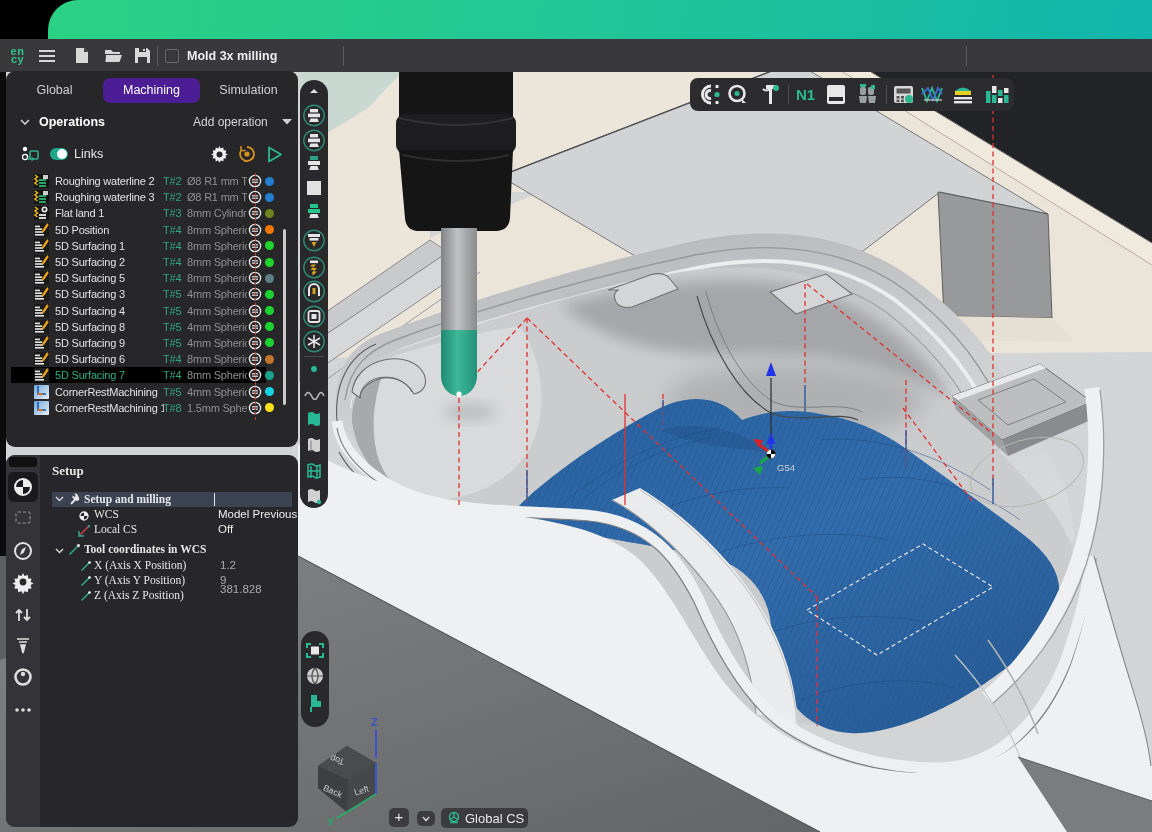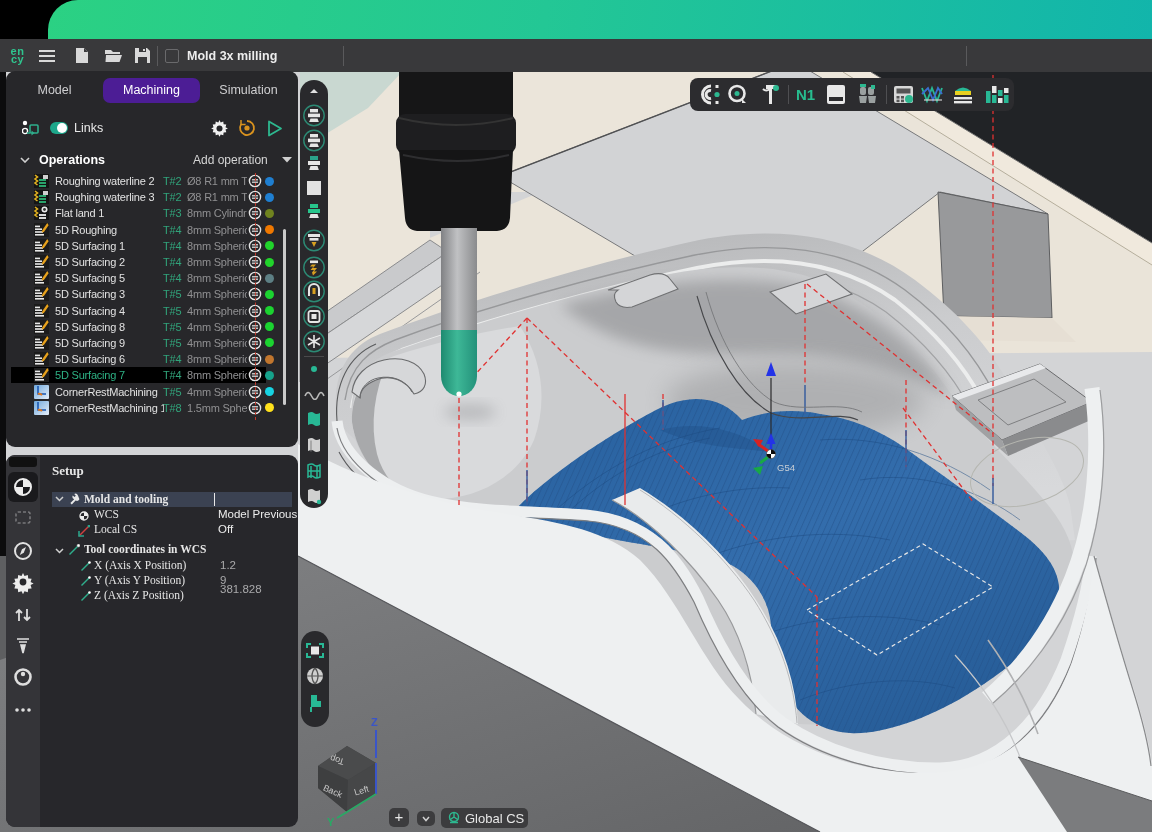--- a/index.html
+++ b/index.html
@@ -274,23 +274,33 @@
       </svg>
     <div class="tdiv" style="margin-left:7px"></div>
     <div style="width:14px;height:14px;border:1.5px solid #6a6a6c;border-radius:2px;margin-left:7px"></div>
     <div style="margin-left:8px;font-weight:bold;font-size:12.5px;color:#ededed">Mold 3x milling</div>
     <div class="tdiv" style="margin-left:66px"></div>
     <div class="tdiv" style="margin-left:622px"></div>
   </div>
 
   <div id="opspanel" class="abs">
     <div id="tabs">
-      <div class="tab">Model</div>
+      <div class="tab">Global</div>
       <div class="tab active">Machining</div>
       <div class="tab">Simulation</div>
+    </div>
+    <div id="opshead">
+      <svg width="10" height="6" style="margin-left:14px">
+          <path d="M1 1 l4 4 4-4" stroke="#d0d0d0" stroke-width="1.6" fill="none"></path>
+        </svg>
+      <div style="margin-left:9px">Operations</div>
+      <div style="font-weight:normal;font-size:12px;color:#d5d5d5;margin-left:88px">Add operation</div>
+      <svg width="10" height="6" style="margin-left:14px">
+          <path d="M0 0 l5 5.5 5-5.5z" fill="#d0d0d0"></path>
+        </svg>
     </div>
     <div id="linksrow">
       <svg width="17" height="16" style="margin-left:16px" viewBox="0 0 17 16">
           <circle cx="3" cy="3" r="2.2" fill="#fff"></circle>
           <circle cx="3" cy="11" r="2.6" fill="none" stroke="#fff" stroke-width="1.4"></circle>
           <rect x="8" y="5" width="8" height="8" rx="1" fill="none" stroke="#2fae8c" stroke-width="1.6"></rect>
           <path d="M8 13 l-3 0" stroke="#2fae8c" stroke-width="1.6"></path>
           <path d="M9.5 10.5 l3 2.5 -3 2.5" fill="#2fae8c"></path>
         </svg>
       <div style="margin-left:11px;width:18px;height:12px;border-radius:6px;background:#1ea78b;position:relative">
@@ -305,30 +315,20 @@
           <g fill="none" stroke="#d9921e" stroke-width="1.8">
             <path d="M9 2 a7 7 0 1 1 -6 3.4"></path>
             <path d="M3 1 v4.6 h4.6" stroke-width="1.5"></path>
           </g>
           <circle cx="9" cy="9" r="2.6" fill="#d9921e"></circle>
         </svg>
       <svg width="16" height="17" style="margin-left:11px" viewBox="0 0 16 17">
           <path d="M2 1.5 L14 8.5 L2 15.5 Z" fill="none" stroke="#2db88f" stroke-width="1.8" stroke-linejoin="round"></path>
         </svg>
     </div>
-    <div id="opshead">
-      <svg width="10" height="6" style="margin-left:14px">
-          <path d="M1 1 l4 4 4-4" stroke="#d0d0d0" stroke-width="1.6" fill="none"></path>
-        </svg>
-      <div style="margin-left:9px">Operations</div>
-      <div style="font-weight:normal;font-size:12px;color:#d5d5d5;margin-left:88px">Add operation</div>
-      <svg width="10" height="6" style="margin-left:14px">
-          <path d="M0 0 l5 5.5 5-5.5z" fill="#d0d0d0"></path>
-        </svg>
-    </div>
     <div id="oplist" style="position:relative">
       <div class="oprow">
           <svg class="ic" viewBox="0 0 15 14">
             <rect width="15" height="14" fill="#151515"></rect>
             <path d="M1 1 l2.5 2 -2.5 2 2.5 2 -2.5 2 2.5 2" stroke="#e0b020" stroke-width="1.6" fill="none"></path>
             <rect x="5" y="8" width="7" height="2" fill="#2aa36b"></rect>
             <rect x="5" y="11" width="7" height="2" fill="#2aa36b"></rect>
             <rect x="5" y="5" width="7" height="2" fill="#2aa36b"></rect>
             <rect x="9" y="1" width="5" height="4" fill="#cfcfcf"></rect>
           </svg>
@@ -382,21 +382,21 @@
         </div>
       <div class="oprow">
           <svg class="ic" viewBox="0 0 15 14">
             <rect width="15" height="14" fill="#1c1c1c"></rect>
             <rect x="1" y="11" width="9" height="1.6" fill="#e8e8e8"></rect>
             <rect x="1" y="8.2" width="8" height="1.6" fill="#e8e8e8"></rect>
             <rect x="1" y="5.4" width="7" height="1.6" fill="#e8e8e8"></rect>
             <rect x="1" y="2.6" width="5" height="1.6" fill="#e8e8e8"></rect>
             <path d="M14 0 l-5 7 -1 3 2.4-.6 5-7z" fill="#e8a21c" transform="scale(0.95)"></path>
           </svg>
-          <div class="nm" style="position:absolute;left:46px">5D Roughing</div>
+          <div class="nm" style="position:absolute;left:46px">5D Position</div>
           <div class="tn">T#4</div>
           <div class="td">8mm Spherica</div>
           <svg class="cc" width="14" height="14" viewBox="0 0 14 14">
             <circle cx="7" cy="7" r="5.6" fill="#29292c" stroke="#e4e4e4" stroke-width="1.4"></circle>
             <rect x="4" y="5.2" width="6" height="1.2" fill="#e4e4e4"></rect>
             <rect x="4" y="7.6" width="6" height="1.2" fill="#e4e4e4"></rect>
           </svg>
           <div class="dot" style="background:#f07800"></div>
         </div>
       <div class="oprow">
@@ -665,21 +665,21 @@
 
     <div class="srow" style="left:46px;top:8px;font-size:13px;font-weight:bold">Setup</div>
     <div style="position:absolute;left:46px;top:37px;width:240px;height:15px;background:#3b4252"></div>
     <div style="position:absolute;left:208px;top:38px;width:1.3px;height:13px;background:#e8e8e8"></div>
     <svg style="position:absolute;left:49px;top:41px" width="9" height="6">
         <path d="M1 1 l3.5 3.5 3.5-3.5" stroke="#d0d0d0" stroke-width="1.5" fill="none"></path>
       </svg>
     <svg style="position:absolute;left:62px;top:38px" width="12" height="12" viewBox="0 0 12 12">
         <path fill="#e8e8e8" d="M10.5 2.5 a3 3 0 0 0 -4 -1.5 l1.8 1.8 -1.5 1.5 -1.8-1.8 a3 3 0 0 0 1.5 4 l-4 4 1.5 1.5 4-4 a3 3 0 0 0 4-1.5 z" transform="scale(0.95)"></path>
       </svg>
-    <div class="srow" style="left:78px;top:38px;font-weight:bold">Mold and tooling</div>
+    <div class="srow" style="left:78px;top:38px;font-weight:bold">Setup and milling</div>
     <svg style="position:absolute;left:72px;top:55px" width="12" height="12" viewBox="0 0 24 24">
         <circle cx="12" cy="12" r="8" fill="none" stroke="#ededed" stroke-width="2.6"></circle>
         <path d="M12 4 a8 8 0 0 1 8 8 h-8z" fill="#ededed"></path>
         <path d="M12 20 a8 8 0 0 1 -8 -8 h8z" fill="#ededed"></path>
       </svg>
     <div class="srow" style="left:88px;top:53px">WCS</div>
     <div class="sval" style="left:212px;top:53px">Model Previous</div>
     <svg style="position:absolute;left:72px;top:70px" width="12" height="12" viewBox="0 0 12 12">
         <path d="M1 11 L11 1" stroke="#d04040" stroke-width="1.4"></path>
         <path d="M1 6 v5 h5" stroke="#2aa38a" stroke-width="1.6" fill="none"></path>

